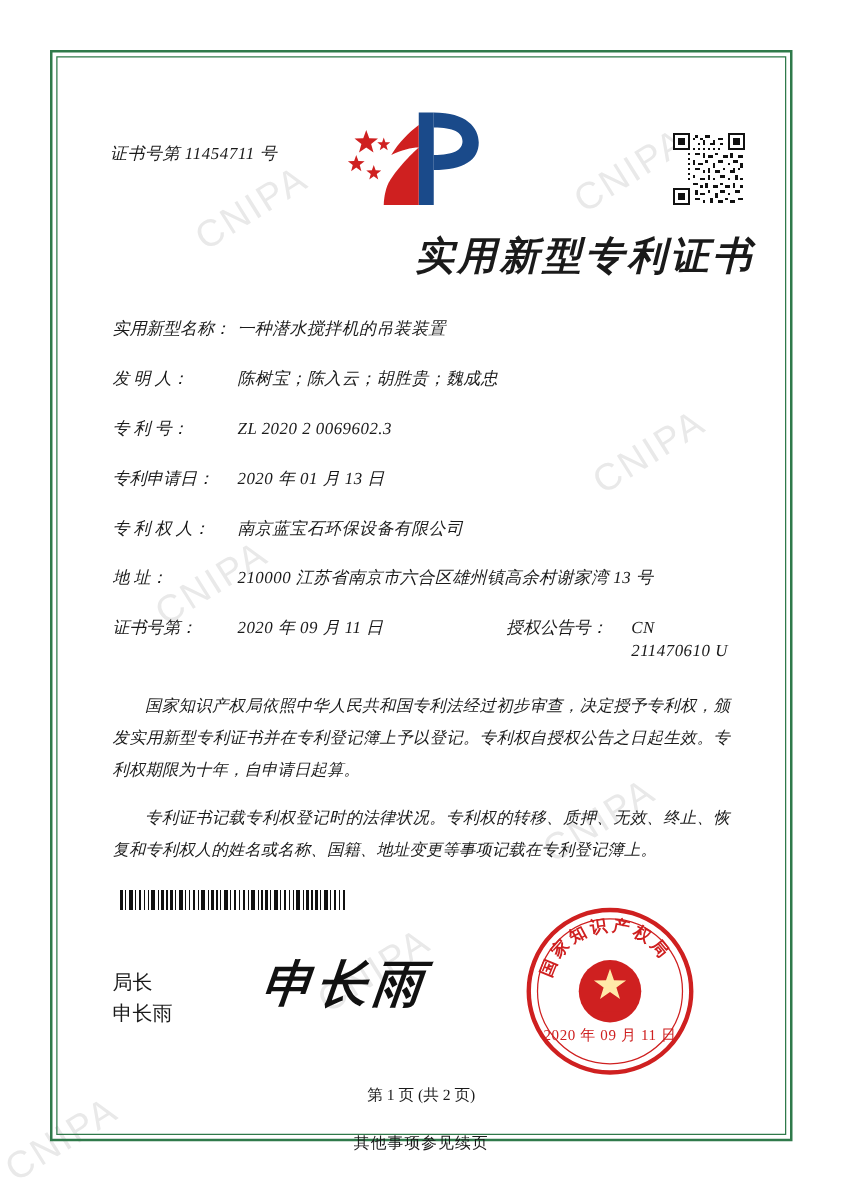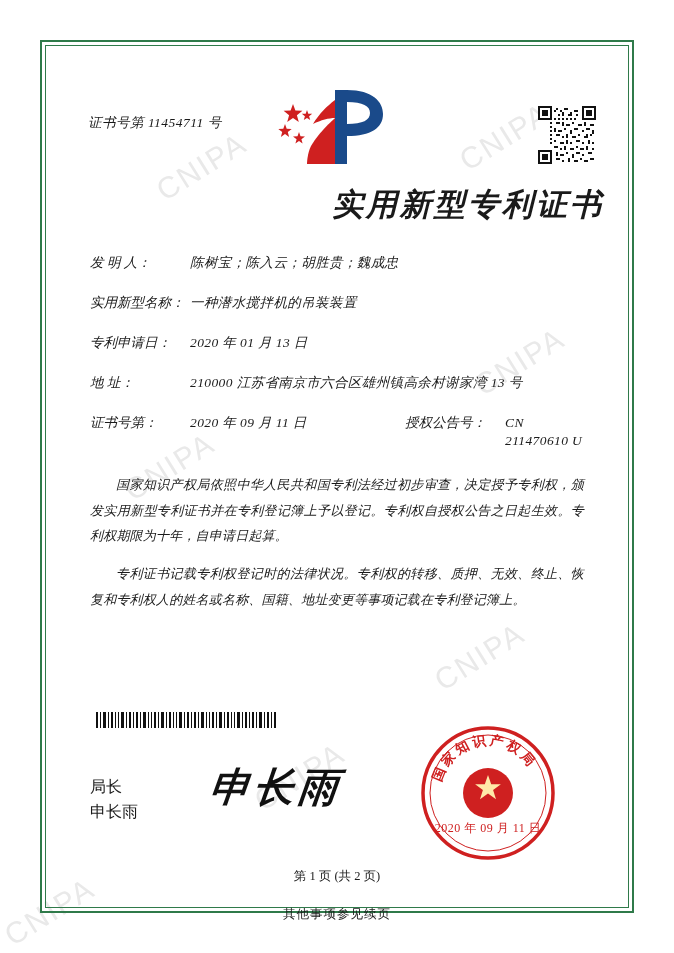--- a/index.html
+++ b/index.html
@@ -352,35 +352,43 @@
         </g>
       </svg>
     </div>
   </div>
 
   <div class="doc-title">实用新型专利证书</div>
 
   <div class="fields">
 
     <div class="field-row">
+      <div class="field-label">实用新型名称：</div>
+      <div class="field-value">一种潜水搅拌机的吊装装置</div>
+    </div>
+
+    <div class="field-row">
       <div class="field-label">发  明  人：</div>
       <div class="field-value">陈树宝；陈入云；胡胜贵；魏成忠</div>
     </div>
 
     <div class="field-row">
-      <div class="field-label">实用新型名称：</div>
-      <div class="field-value">一种潜水搅拌机的吊装装置</div>
-    </div>
-
+      <div class="field-label">专  利  号：</div>
+      <div class="field-value">ZL 2020 2 0069602.3</div>
+    </div>
 
     <div class="field-row">
       <div class="field-label">专利申请日：</div>
       <div class="field-value">2020 年 01 月 13 日</div>
     </div>
 
+    <div class="field-row">
+      <div class="field-label">专 利 权 人：</div>
+      <div class="field-value">南京蓝宝石环保设备有限公司</div>
+    </div>
 
     <div class="field-row">
       <div class="field-label">地      址：</div>
       <div class="field-value">210000 江苏省南京市六合区雄州镇高余村谢家湾 13 号</div>
     </div>
 
     <div class="field-row double">
       <div class="field-label">证书号第：</div>
       <div class="field-value">2020 年 09 月 11 日</div>
       <div class="field-label2">授权公告号：</div>

